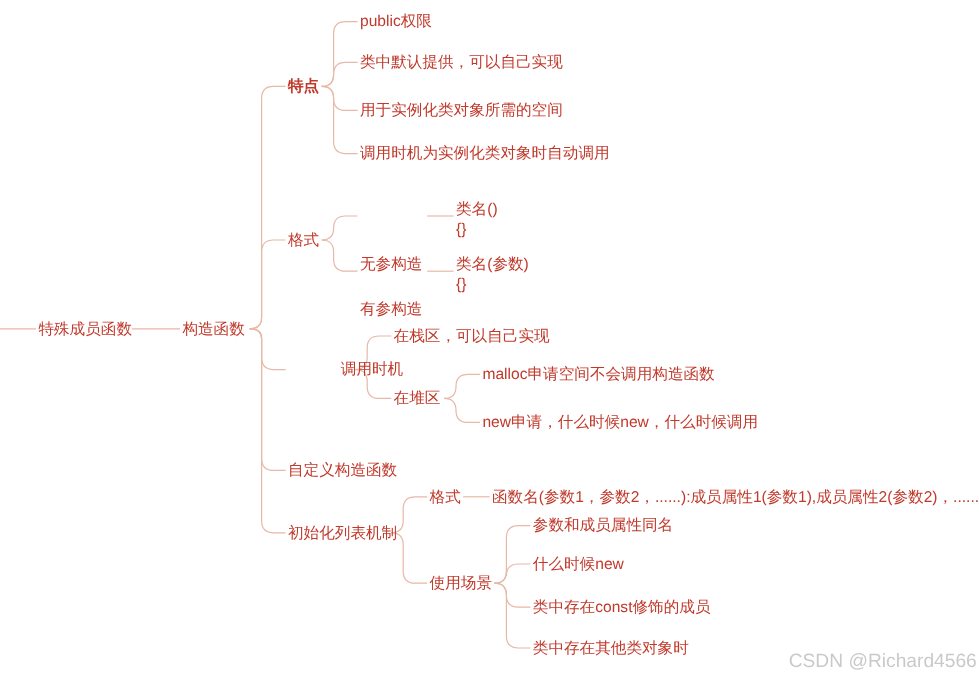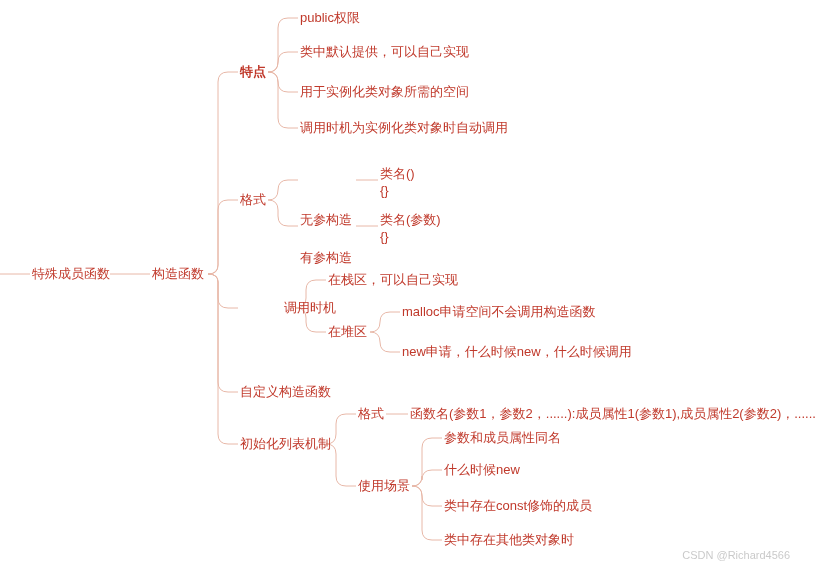--- a/index.html
+++ b/index.html
@@ -27,24 +27,24 @@
     fill: none;
   }
   .node {
     position: absolute;
     white-space: nowrap;
     color: #c0392b;
     line-height: 1.3;
   }
   .watermark {
     position: absolute;
-    right: 26px;
+    right: 2px;
     bottom: 6px;
     color: rgba(120,120,120,0.4);
-    font-size: 11px;
+    font-size: 16px;
     font-family: Arial, sans-serif;
   }
 </style>
 </head>
 <body>
 
 <svg class="connectors" viewBox="0 0 816 567">
 
   <path d="M 0 274 L 30 274"></path>
 

